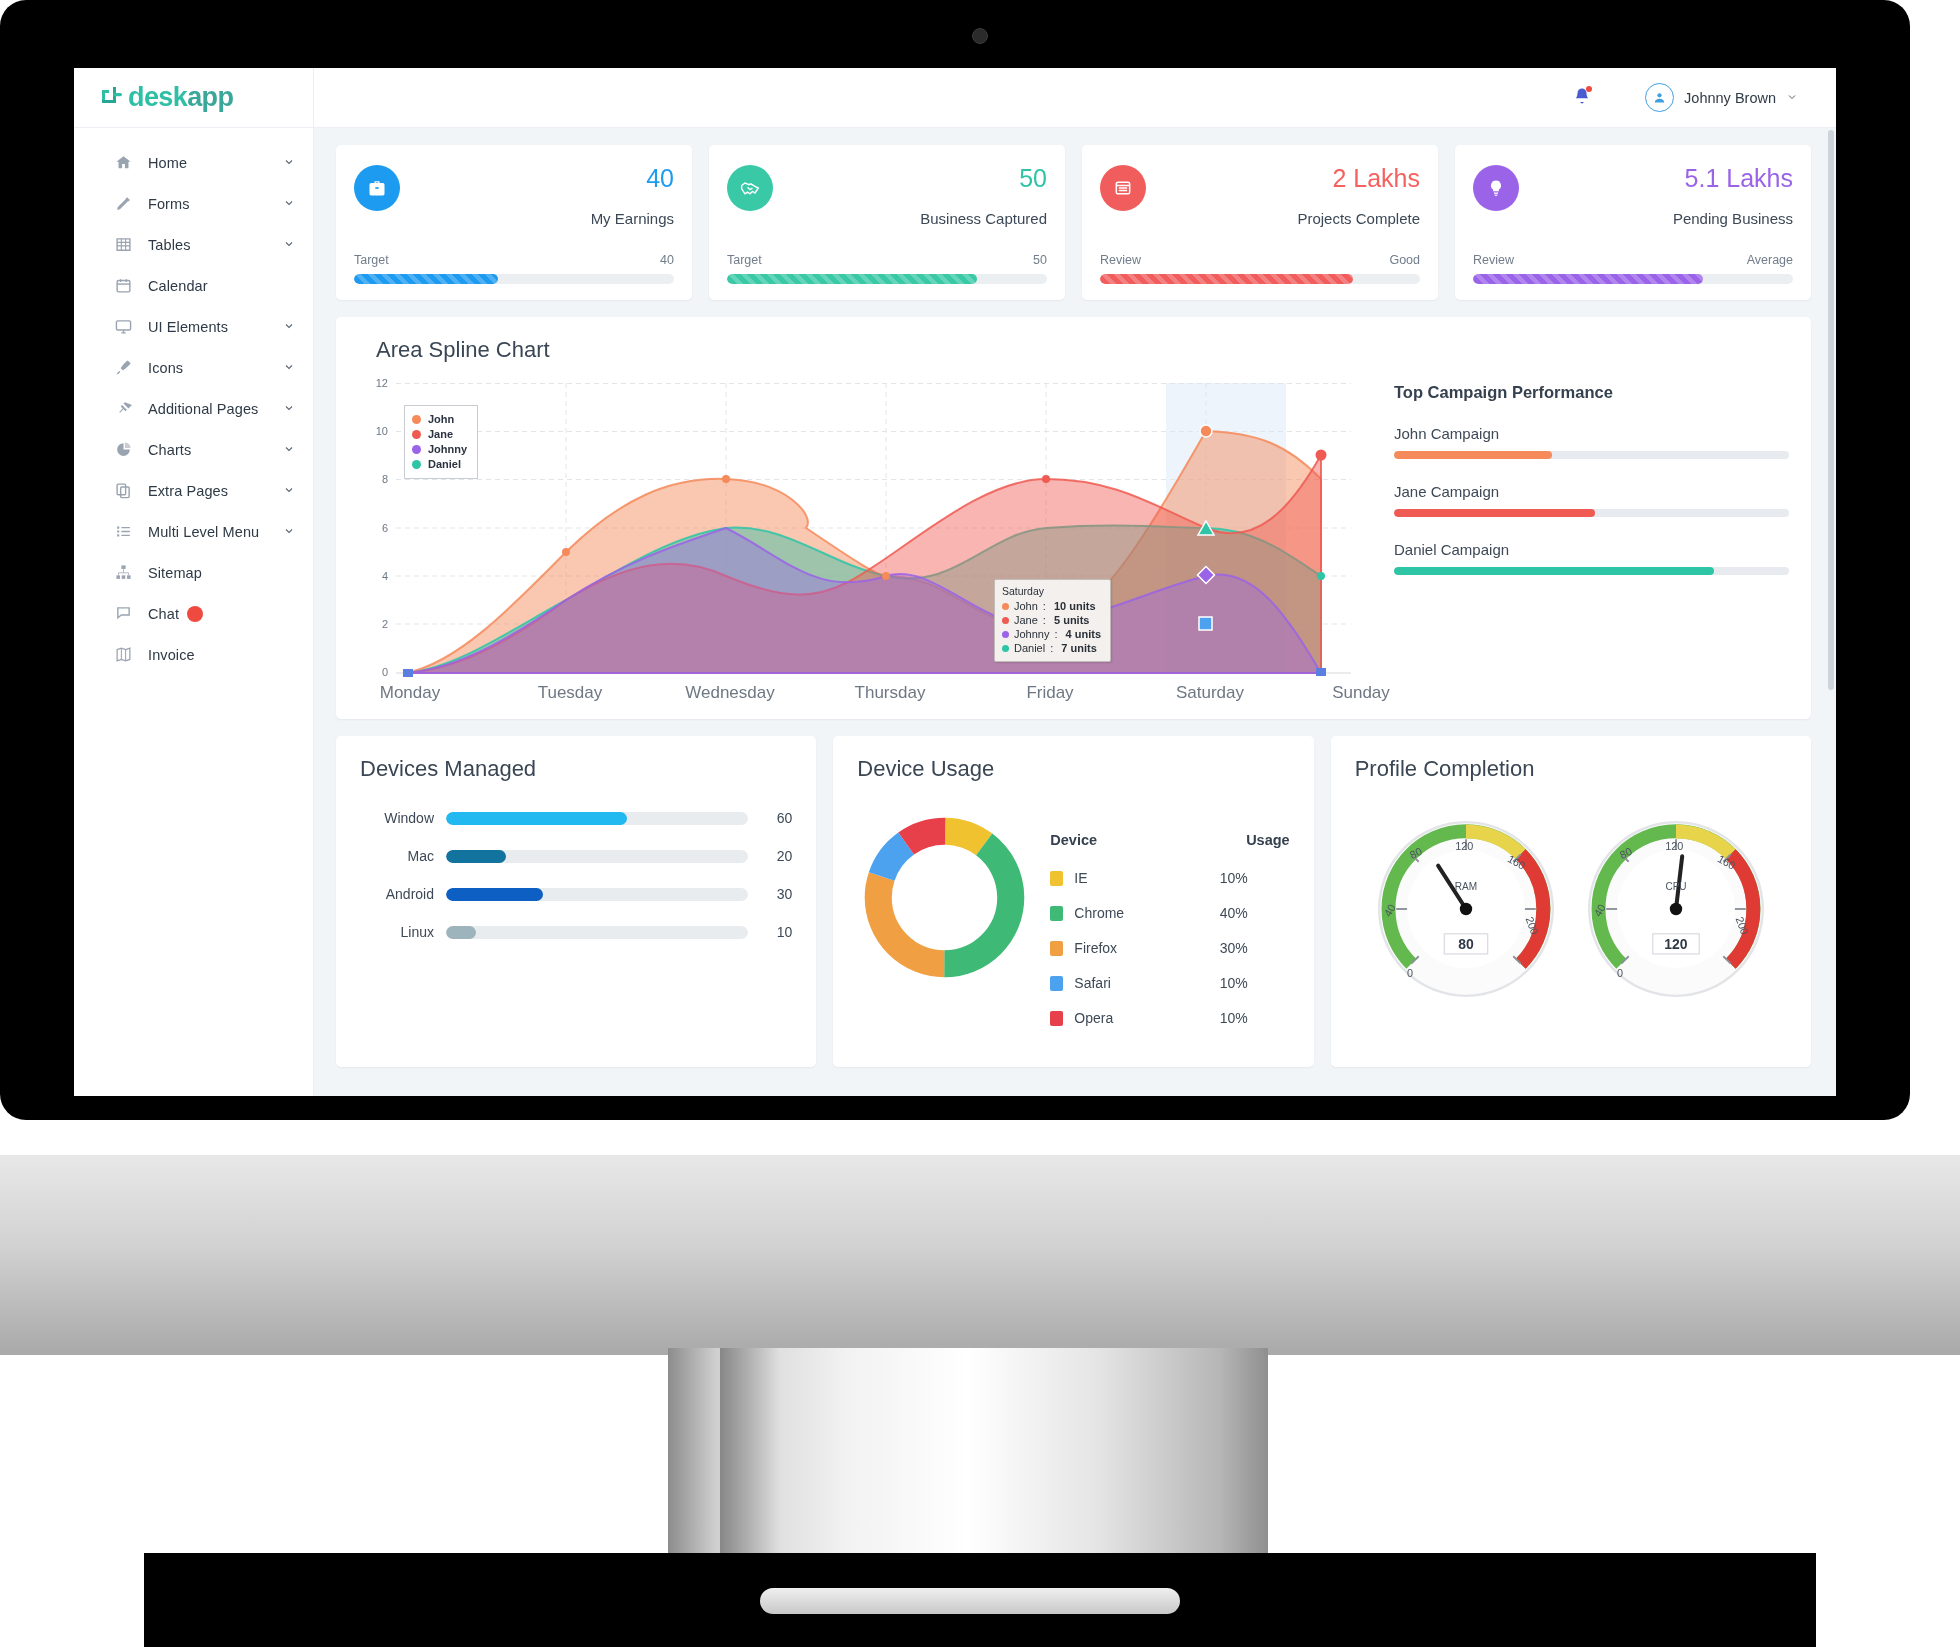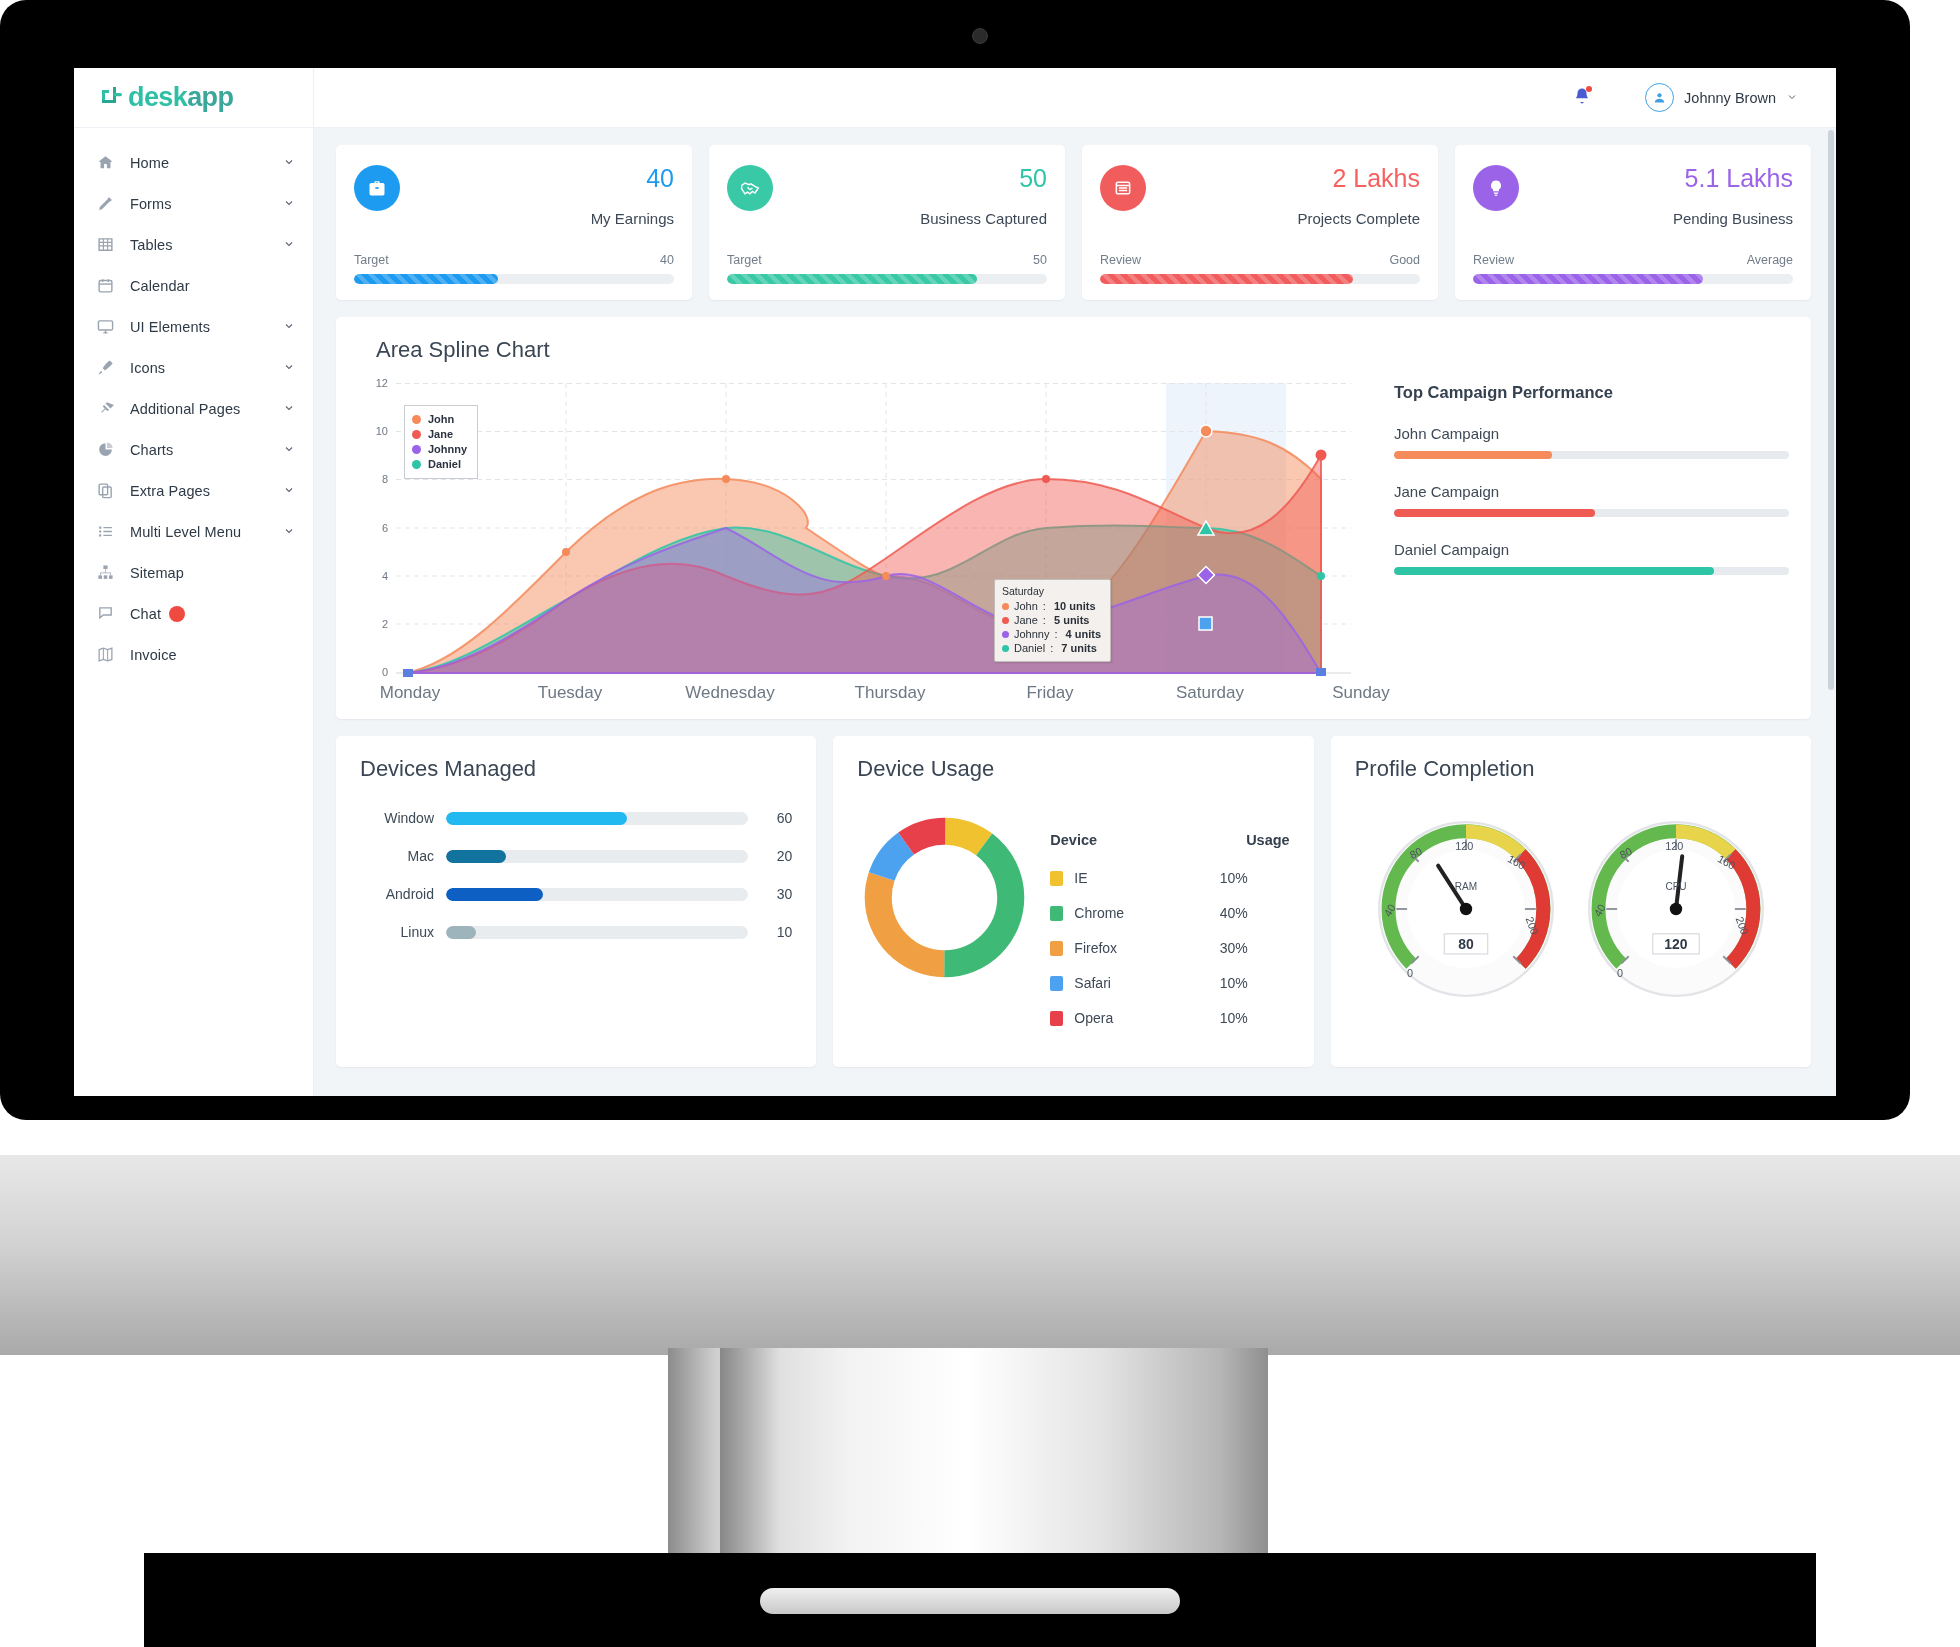--- a/index.html
+++ b/index.html
@@ -59,21 +59,21 @@
     border-bottom: 1px solid #eceff3; background:#fff;
   }
   .brand-logo { display:flex; align-items:center; gap:4px; }
   .brand-mark { width: 28px; height: 28px; position: relative; }
   .brand-text { font-size: 27px; font-weight: 700; letter-spacing:-0.6px; }
   .brand-text .c1 { color: #2fbfa5; }
   .brand-text .c2 { color: #3aa79a; }
 
   .nav { padding-top: 14px; }
   .nav-item {
-    display: flex; align-items: center; height: 41px; padding: 0 18px 0 20px;
+    display: flex; align-items: center; height: 41px; padding: 0 18px 0 38px;
     cursor: pointer; position: relative;
   }
   .nav-ico {
     width: 22px; height: 20px; margin-right: 14px; color: #9aa4b1;
     display: inline-flex; align-items: center; justify-content: center; flex: none;
   }
   .nav-ico svg { width: 17px; height: 17px; fill: currentColor; }
   .nav-label { font-size: 14.5px; color: #2e3a46; font-weight: 400; letter-spacing: 0.1px; white-space: nowrap; }
   .nav-caret { margin-left: auto; color:#5b6672; font-size: 11px; line-height:1; }
   .nav-caret svg { width: 12px; height: 12px; stroke: currentColor; fill:none; stroke-width:2.2; }

